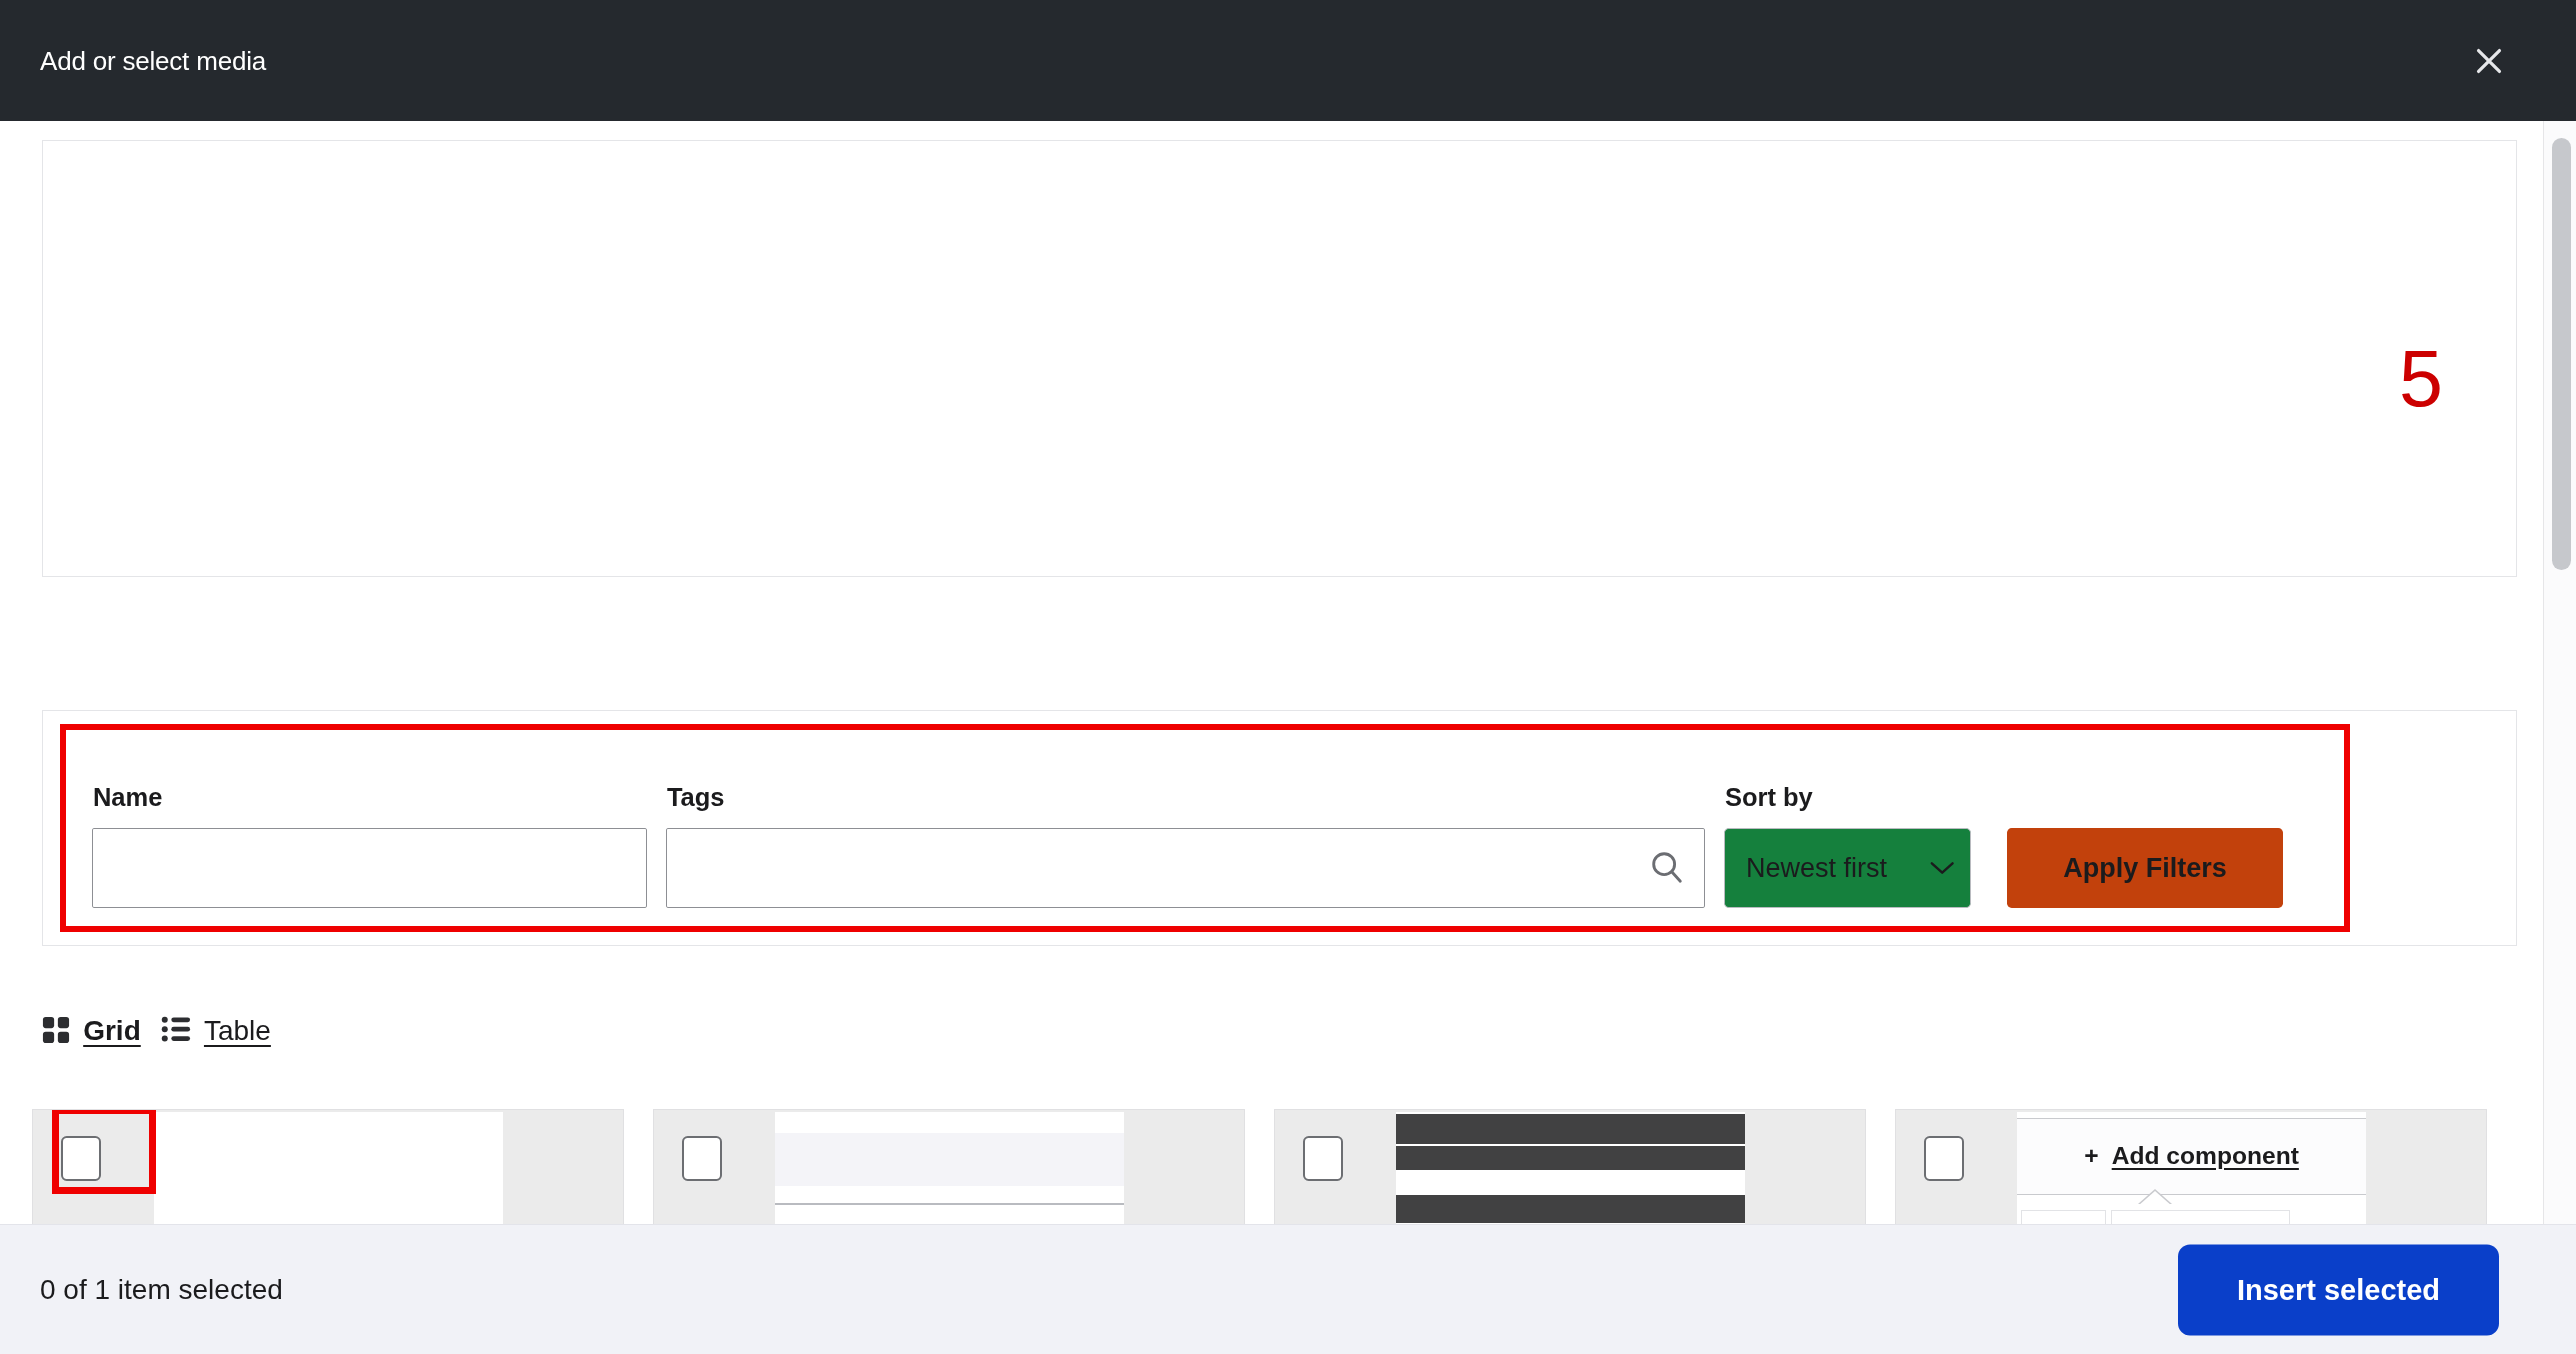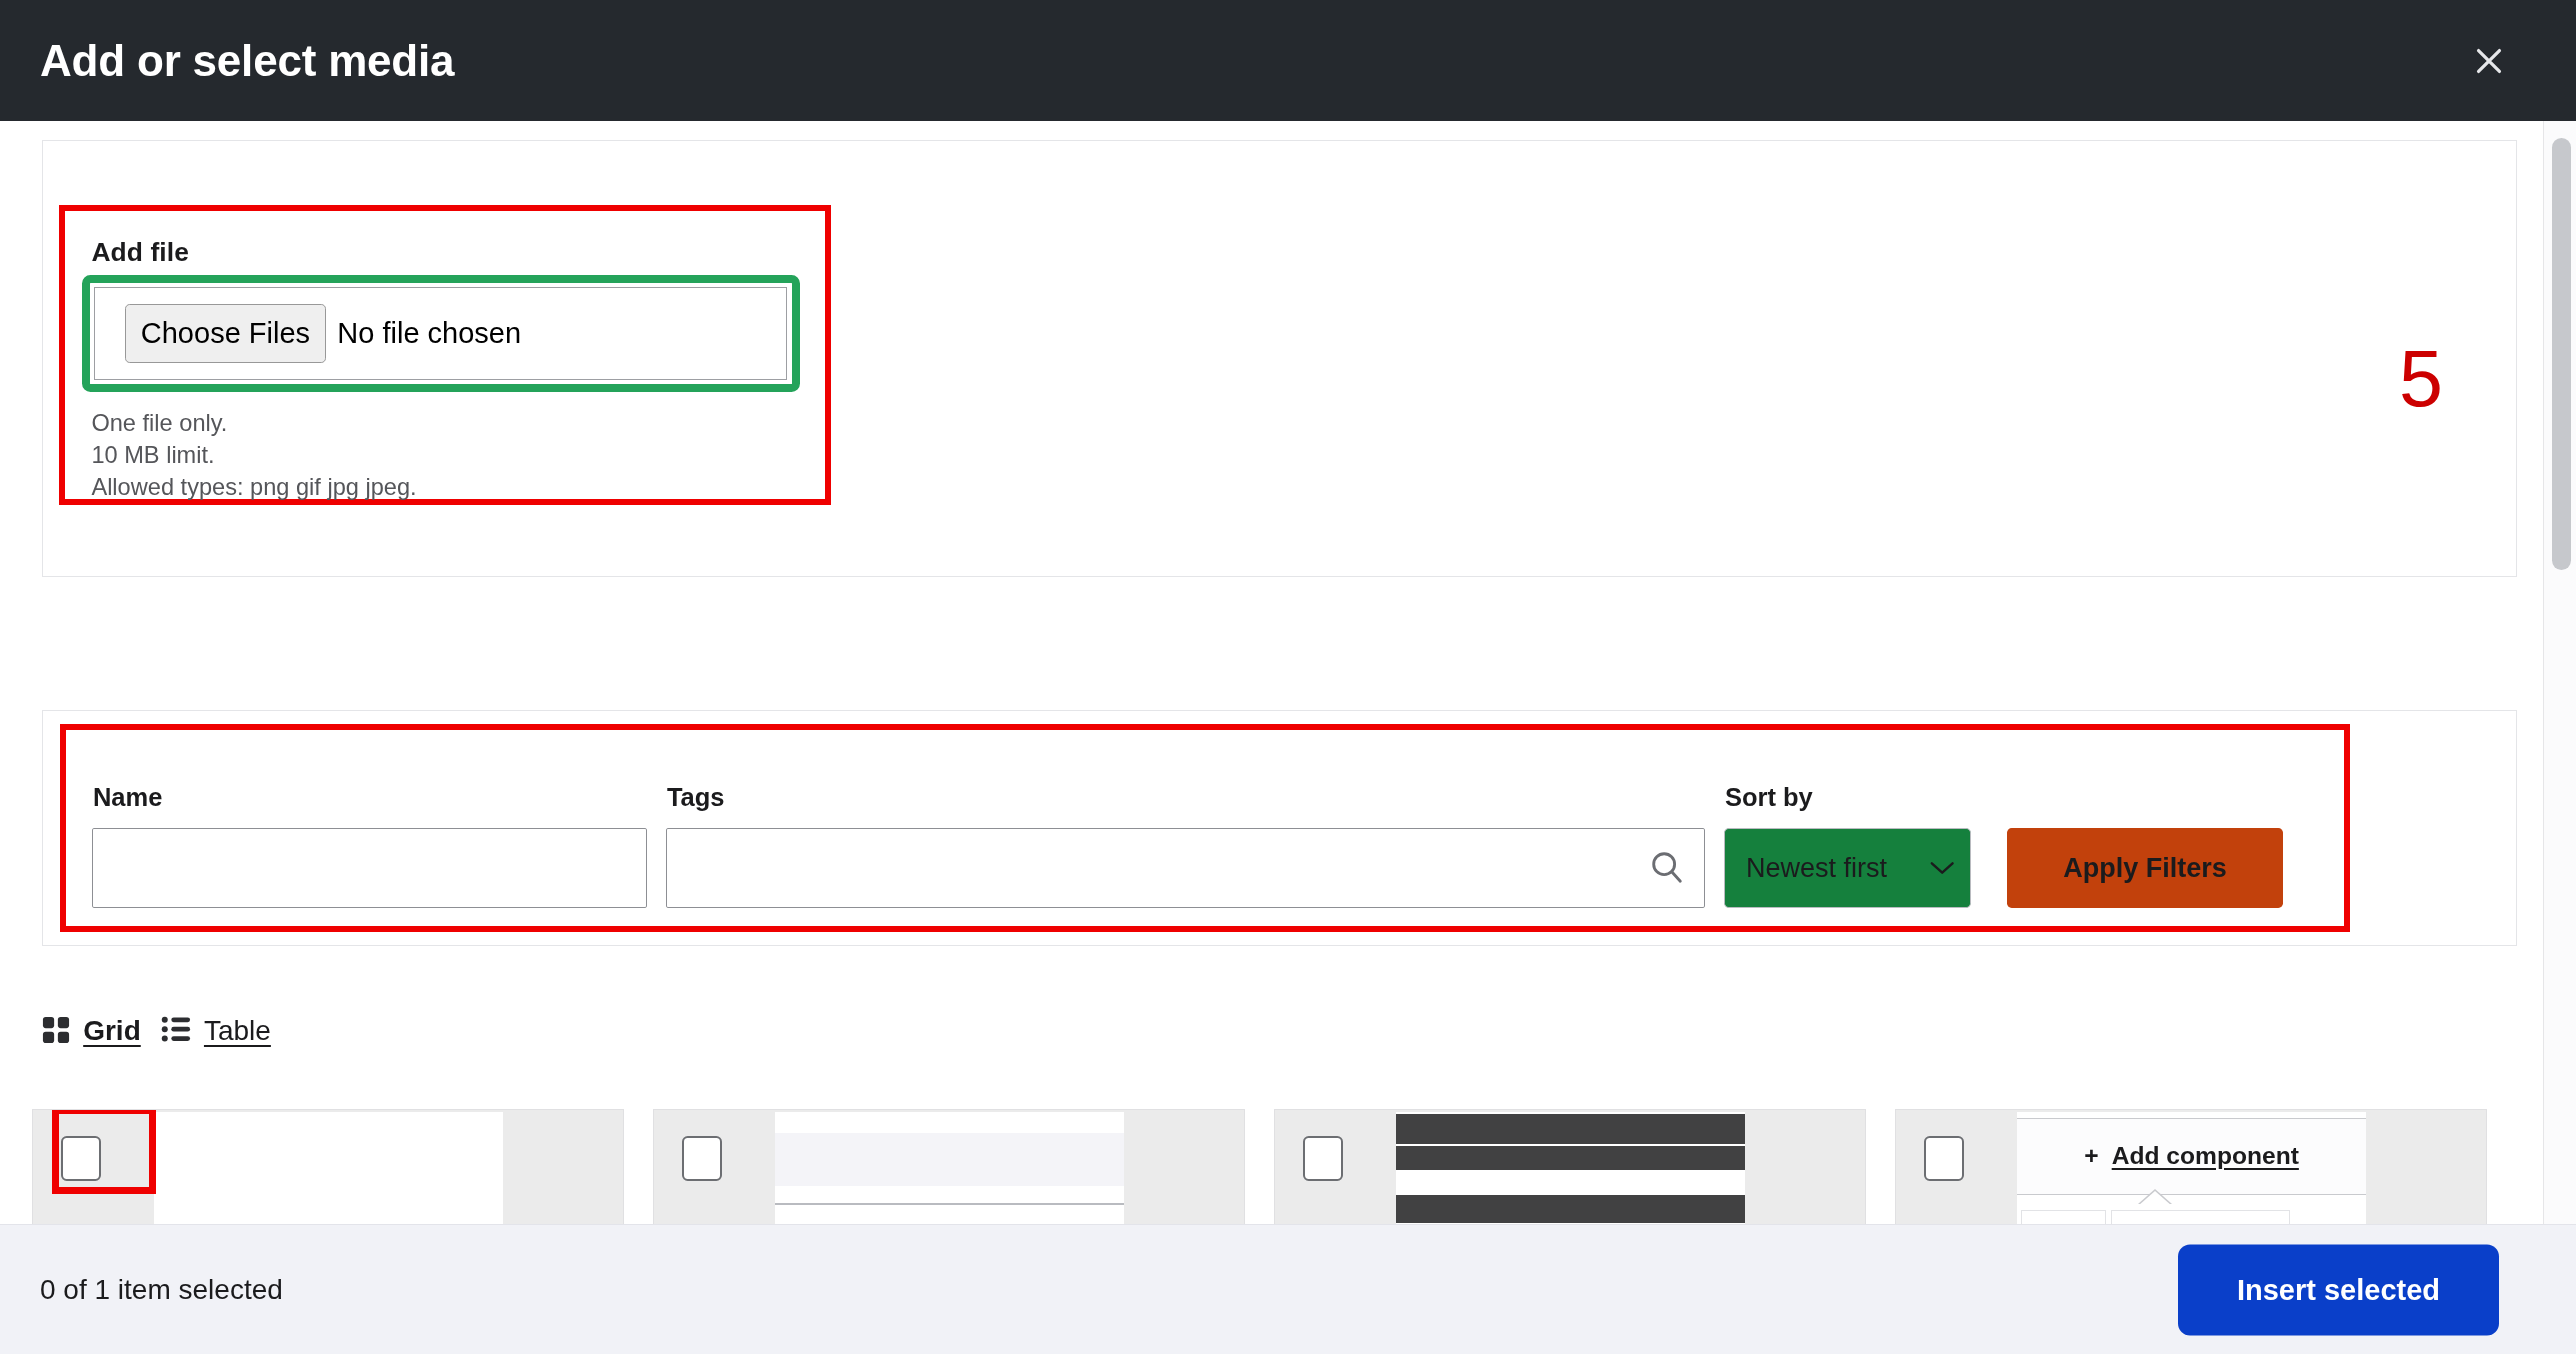--- a/index.html
+++ b/index.html
@@ -25,22 +25,22 @@
     width: 2576px;
     height: 121px;
     background: #25292e;
     display: flex;
     align-items: center;
     justify-content: space-between;
     padding: 0 38px 0 40px;
   }
   .dialog-title {
     color: #ffffff;
-    font-size: 44px;
-    font-weight: bold;
+    font-size: 26px;
+    font-weight: normal;
     letter-spacing: -0.2px;
     line-height: 1;
   }
   .close-btn {
     width: 60px; height: 60px;
     display: flex; align-items: center; justify-content: center;
     cursor: pointer;
     margin-right: 19px;
   }
   .close-btn svg { display: block; }
@@ -426,36 +426,20 @@
       <svg width="38" height="38" viewBox="0 0 40 40" aria-hidden="true">
         <path d="M9 9 L31 31 M31 9 L9 31" stroke="#e6e7ea" stroke-width="3.4" stroke-linecap="round" fill="none"></path>
       </svg>
     </div>
   </div>
 
   <div class="dialog-body">
 
     <div class="panel panel-addfile">
 
-      <div class="addfile-group">
-        <div class="addfile-label">Add file</div>
-
-        <div class="file-input-wrap">
-          <div class="file-input-inner">
-            <span class="choose-files-btn">Choose Files</span>
-            <span class="no-file-text">No file chosen</span>
-          </div>
-        </div>
-
-        <div class="addfile-hints">
-          <div>One file only.</div>
-          <div>10 MB limit.</div>
-          <div>Allowed types: png gif jpg jpeg.</div>
-        </div>
-      </div>
 
       <div class="marker-5">5</div>
     </div>
 
     <div class="panel panel-filters">
       <div class="filters-redbox"></div>
 
       <div class="filters-row">
 
         <div class="field-block field-name">

